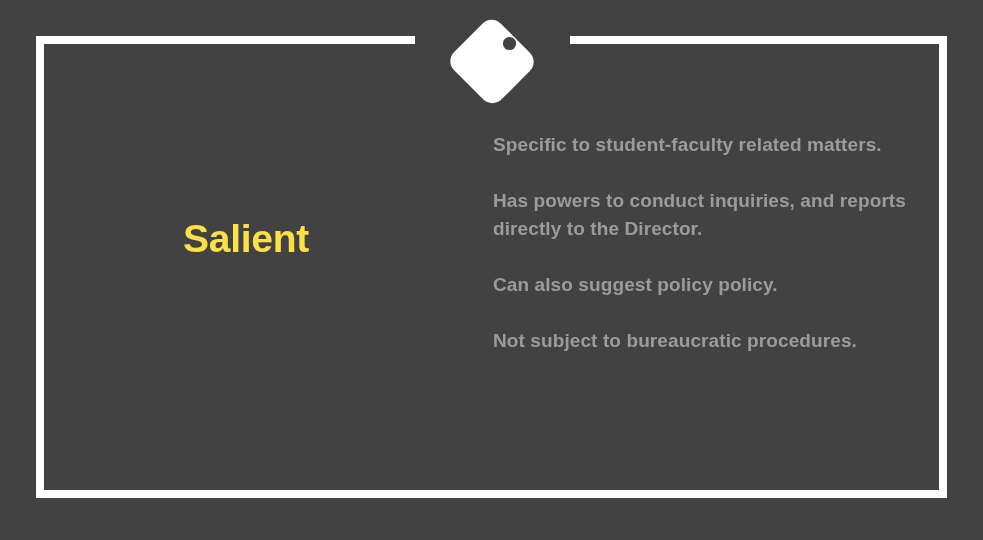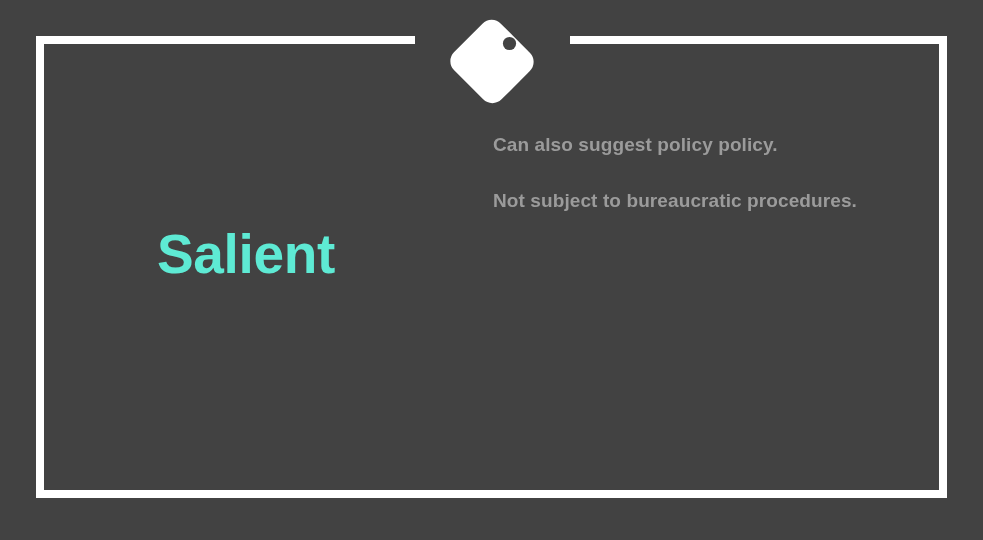--- a/index.html
+++ b/index.html
@@ -36,25 +36,25 @@
     left: 448px;
     top: 17px;
     width: 88px;
     height: 89px;
   }
 
   
   #title-block {
     position: absolute;
     left: 36px;
-    top: 228px;
+    top: 213px;
     width: 420px;
     text-align: center;
-    color: #5eead4;
-    font-size: 55px;
+    color: #fde047;
+    font-size: 39px;
     font-weight: bold;
     line-height: 52px;
     letter-spacing: -0.3px;
   }
   #title-block .title-line { display: block; }
 
   
   #features-list {
     position: absolute;
     left: 493px;
@@ -87,17 +87,19 @@
       <rect x="11" y="11" width="66" height="67" rx="13" ry="13" fill="#ffffff"></rect>
     </g>
     <circle cx="61.5" cy="26.5" r="6.6" fill="#424242"></circle>
   </svg>
 
   <div id="title-block">
     <span class="title-line">Salient</span>
   </div>
 
   <div id="features-list">
+    <div class="feature-item">Specific to student-faculty related matters.</div>
+    <div class="feature-item">Has powers to conduct inquiries, and reports directly to the Director.</div>
     <div class="feature-item">Can also suggest policy policy.</div>
     <div class="feature-item">Not subject to bureaucratic procedures.</div>
   </div>
 
 </div>
 
 </body></html>

